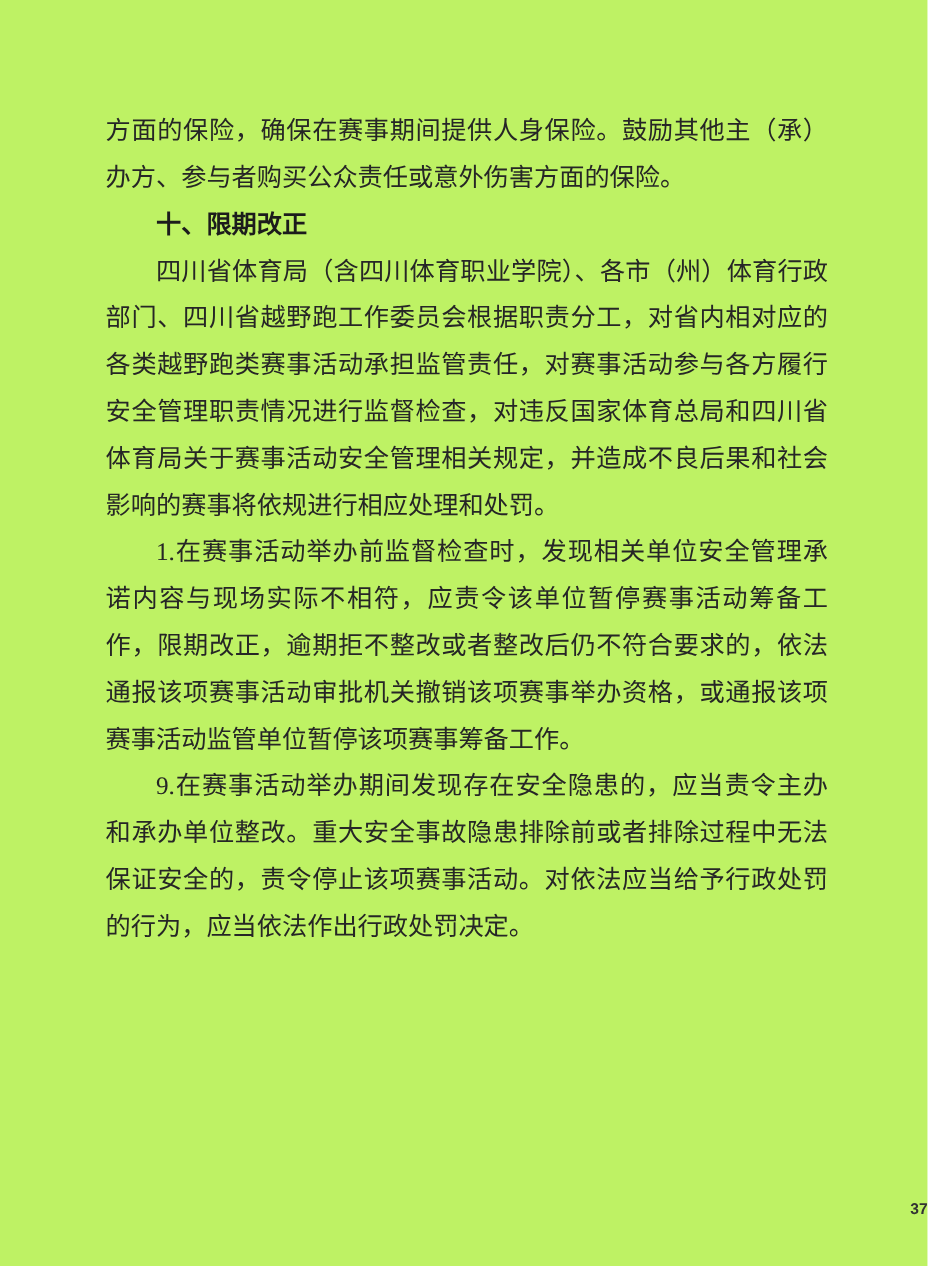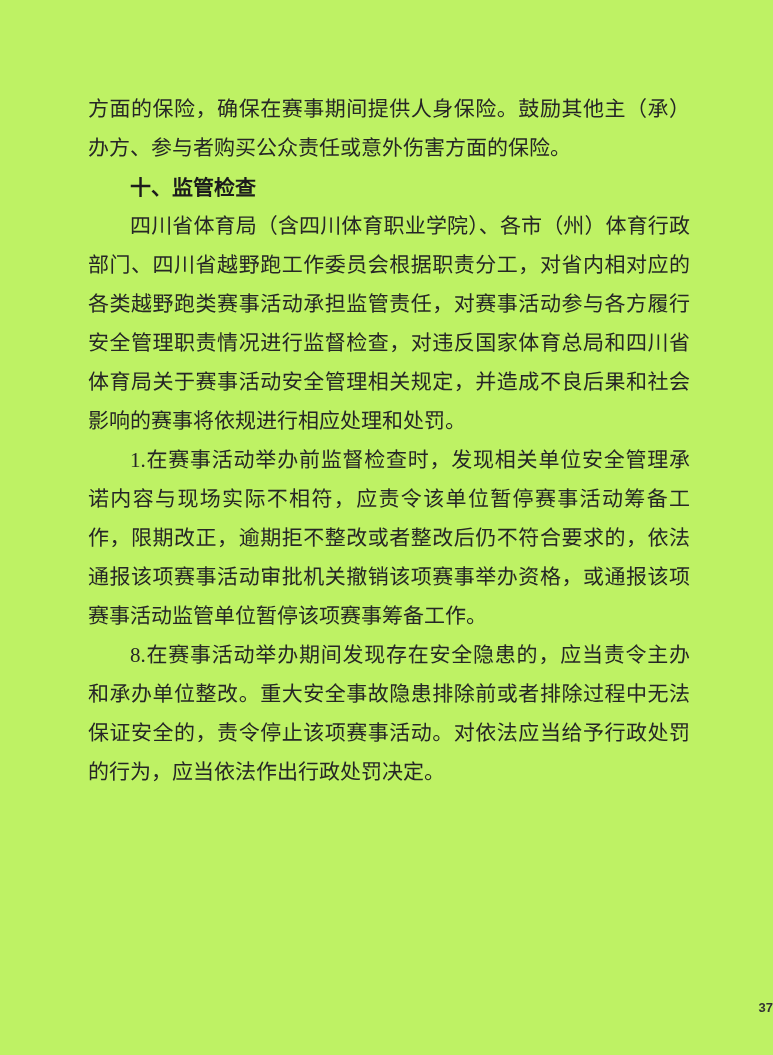--- a/index.html
+++ b/index.html
@@ -58,19 +58,19 @@
     font-size: 13px;
     color: #333333;
   }
 </style>
 </head>
 <body>
 
 <div class="page">
   <div class="page-body">
     <p class="para para-continuation">方面的保险，确保在赛事期间提供人身保险。鼓励其他主（承）办方、参与者购买公众责任或意外伤害方面的保险。</p>
-    <h2 class="section-heading">十、监管检查</h2>
+    <h2 class="section-heading">十、限期改正</h2>
     <p class="para">四川省体育局（含四川体育职业学院）、各市（州）体育行政部门、四川省越野跑工作委员会根据职责分工，对省内相对应的各类越野跑类赛事活动承担监管责任，对赛事活动参与各方履行安全管理职责情况进行监督检查，对违反国家体育总局和四川省体育局关于赛事活动安全管理相关规定，并造成不良后果和社会影响的赛事将依规进行相应处理和处罚。</p>
     <p class="para">1.在赛事活动举办前监督检查时，发现相关单位安全管理承诺内容与现场实际不相符，应责令该单位暂停赛事活动筹备工作，限期改正，逾期拒不整改或者整改后仍不符合要求的，依法通报该项赛事活动审批机关撤销该项赛事举办资格，或通报该项赛事活动监管单位暂停该项赛事筹备工作。</p>
-    <p class="para">8.在赛事活动举办期间发现存在安全隐患的，应当责令主办和承办单位整改。重大安全事故隐患排除前或者排除过程中无法保证安全的，责令停止该项赛事活动。对依法应当给予行政处罚的行为，应当依法作出行政处罚决定。</p>
+    <p class="para">9.在赛事活动举办期间发现存在安全隐患的，应当责令主办和承办单位整改。重大安全事故隐患排除前或者排除过程中无法保证安全的，责令停止该项赛事活动。对依法应当给予行政处罚的行为，应当依法作出行政处罚决定。</p>
   </div>
   <div class="page-number">37</div>
 </div>
 
 </body></html>

